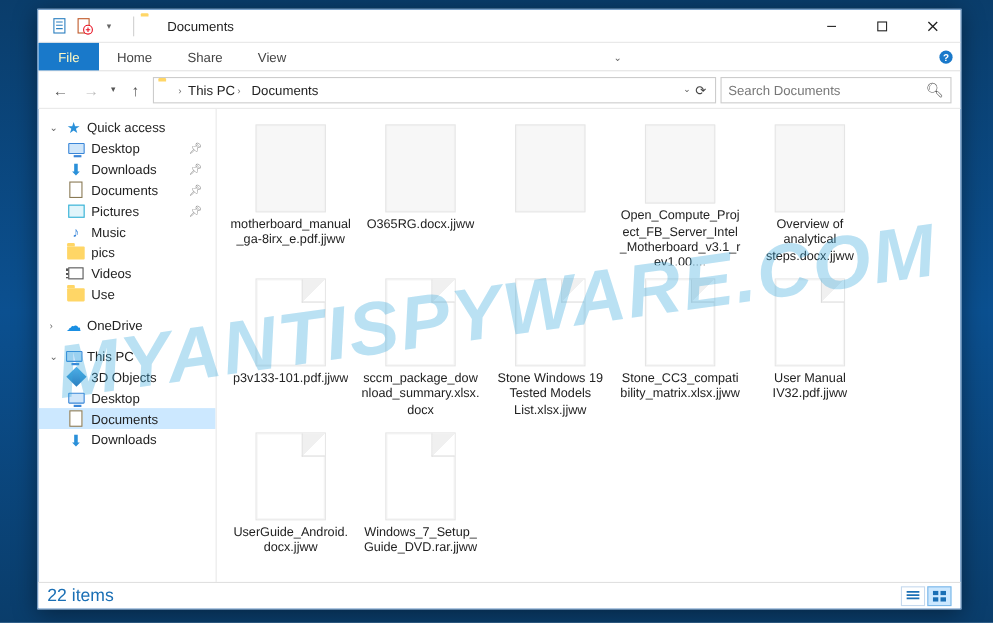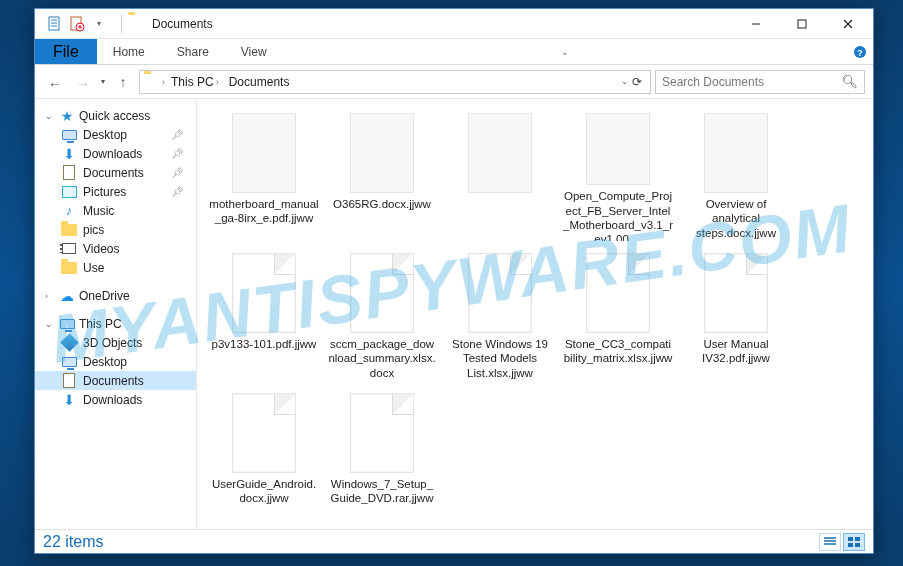--- a/index.html
+++ b/index.html
@@ -15,21 +15,21 @@
 .qat { display:flex; align-items:center; gap:2px; padding:0 6px; }
 .qat-icon { width:20px; height:20px; display:flex; align-items:center; justify-content:center; }
 .title-sep { width:1px; height:18px; background:#d0d0d0; margin:0 6px; }
 .title-folder-icon { width:18px; height:18px; }
 .title-text { font-size:12px; color:#222; margin-left:6px; }
 .winctrl { margin-left:auto; display:flex; }
 .winctrl button { width:46px; height:30px; background:transparent; border:none; font-size:13px; display:flex; align-items:center; justify-content:center; color:#222; }
 
 
 .ribbon { height:26px; display:flex; align-items:stretch; border-bottom:1px solid #dadada; background:#fff; }
-.file-tab { background:#1979ca; color:#000000; font-size:16px; padding:0 18px; display:flex; align-items:center; }
+.file-tab { background:#1979ca; color:#fef9c3; font-size:12px; padding:0 18px; display:flex; align-items:center; }
 .tab { font-size:12px; color:#444; padding:0 16px; display:flex; align-items:center; }
 .help-icon { margin-left:auto; width:26px; display:flex; align-items:center; justify-content:center; color:#1979ca; font-size:14px; }
 .ribbon-drop { width:14px; display:flex; align-items:center; justify-content:center; color:#666; font-size:9px; }
 
 
 .navbar { height:34px; display:flex; align-items:center; padding:0 8px; gap:4px; background:#fff; border-bottom:1px solid #e8e8e8; }
 .nav-btn { width:24px; height:24px; display:flex; align-items:center; justify-content:center; color:#555; font-size:14px; }
 .nav-btn.disabled { color:#bbb; }
 .nav-drop { font-size:8px; color:#555; margin:0 2px; }
 .breadcrumb { flex:1; height:24px; border:1px solid #ccc; display:flex; align-items:center; padding:0 4px; font-size:12px; color:#222; gap:2px; background:#fff; }

